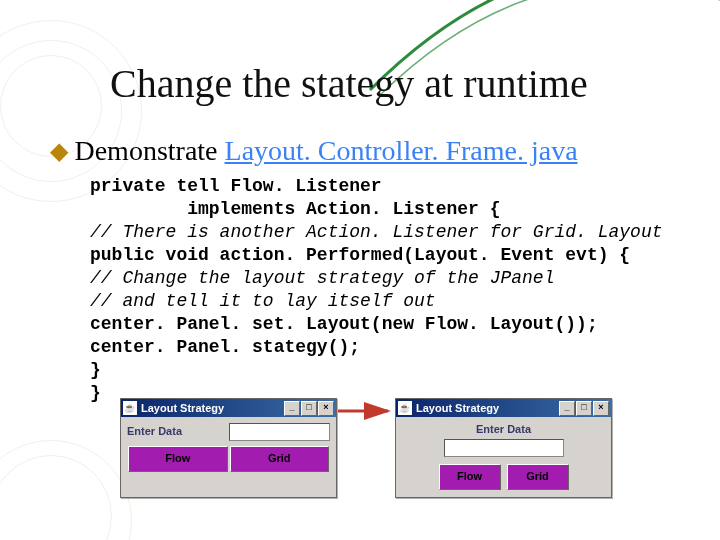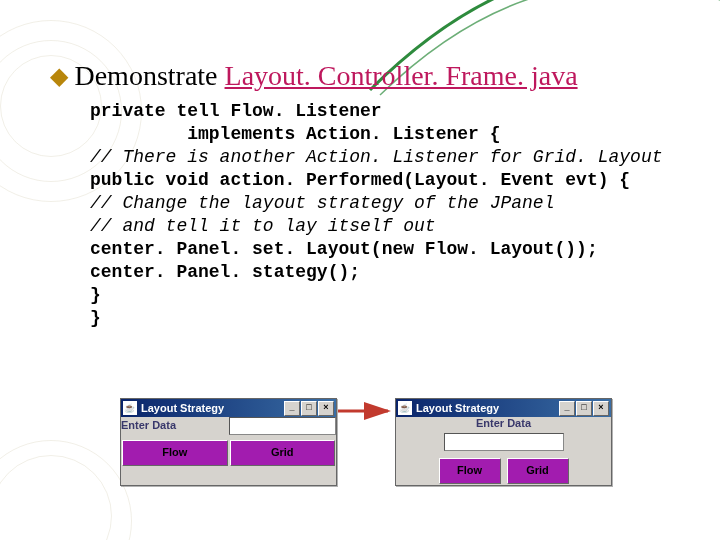--- a/index.html
+++ b/index.html
@@ -61,21 +61,21 @@
     font-size: 24px;
     margin-right: 6px;
     line-height: 1;
   }
   .bullet-text {
     font-size: 28px;
     color: #000;
     font-family: 'Times New Roman', Times, serif;
   }
   .link {
-    color: #be185d;
+    color: #3b82f6;
     text-decoration: underline;
   }
   pre.code {
     margin: 4px 0 0 60px;
     font-family: 'Courier New', Courier, monospace;
     font-size: 18px;
     font-weight: bold;
     line-height: 1.28;
     white-space: pre;
     color: #000;
@@ -135,20 +135,21 @@
     border: 1px solid #fff;
     border-right-color: #666;
     border-bottom-color: #666;
     color: #000;
     font-size: 9px;
     line-height: 11px;
     text-align: center;
     font-family: Arial, sans-serif;
   }
   .win-body {
+    padding: 6px;
   }
   .grid-body .row1 {
     display: flex;
     margin-bottom: 4px;
   }
   .grid-body .lbl {
     width: 50%;
     font-weight: bold;
     color: #39386b;
     font-size: 11px;
@@ -211,20 +212,21 @@
   <div class="ring r4"></div>
   <div class="ring r5"></div>
   <svg class="swoosh" viewBox="0 0 430 180">
     <path d="M 10 150 Q 200 -40 420 60" stroke="#2e8b3d" stroke-width="3" fill="none"></path>
     <path d="M 20 155 Q 200 -20 410 80" stroke="#2e8b3d" stroke-width="1.5" fill="none" opacity="0.7"></path>
   </svg>
 </div>
 
 <div class="slide">
 
+  <h1 class="title">Change the stategy at runtime</h1>
 
   <div class="bullet-row">
     <span class="bullet">◆</span>
     <span class="bullet-text">
       <span>Demonstrate </span><a href="#" class="link">Layout. Controller. Frame. java</a>
     </span>
   </div>
 
   <pre class="code"><span>private tell Flow. Listener</span>
 <span>         implements Action. Listener {</span>

